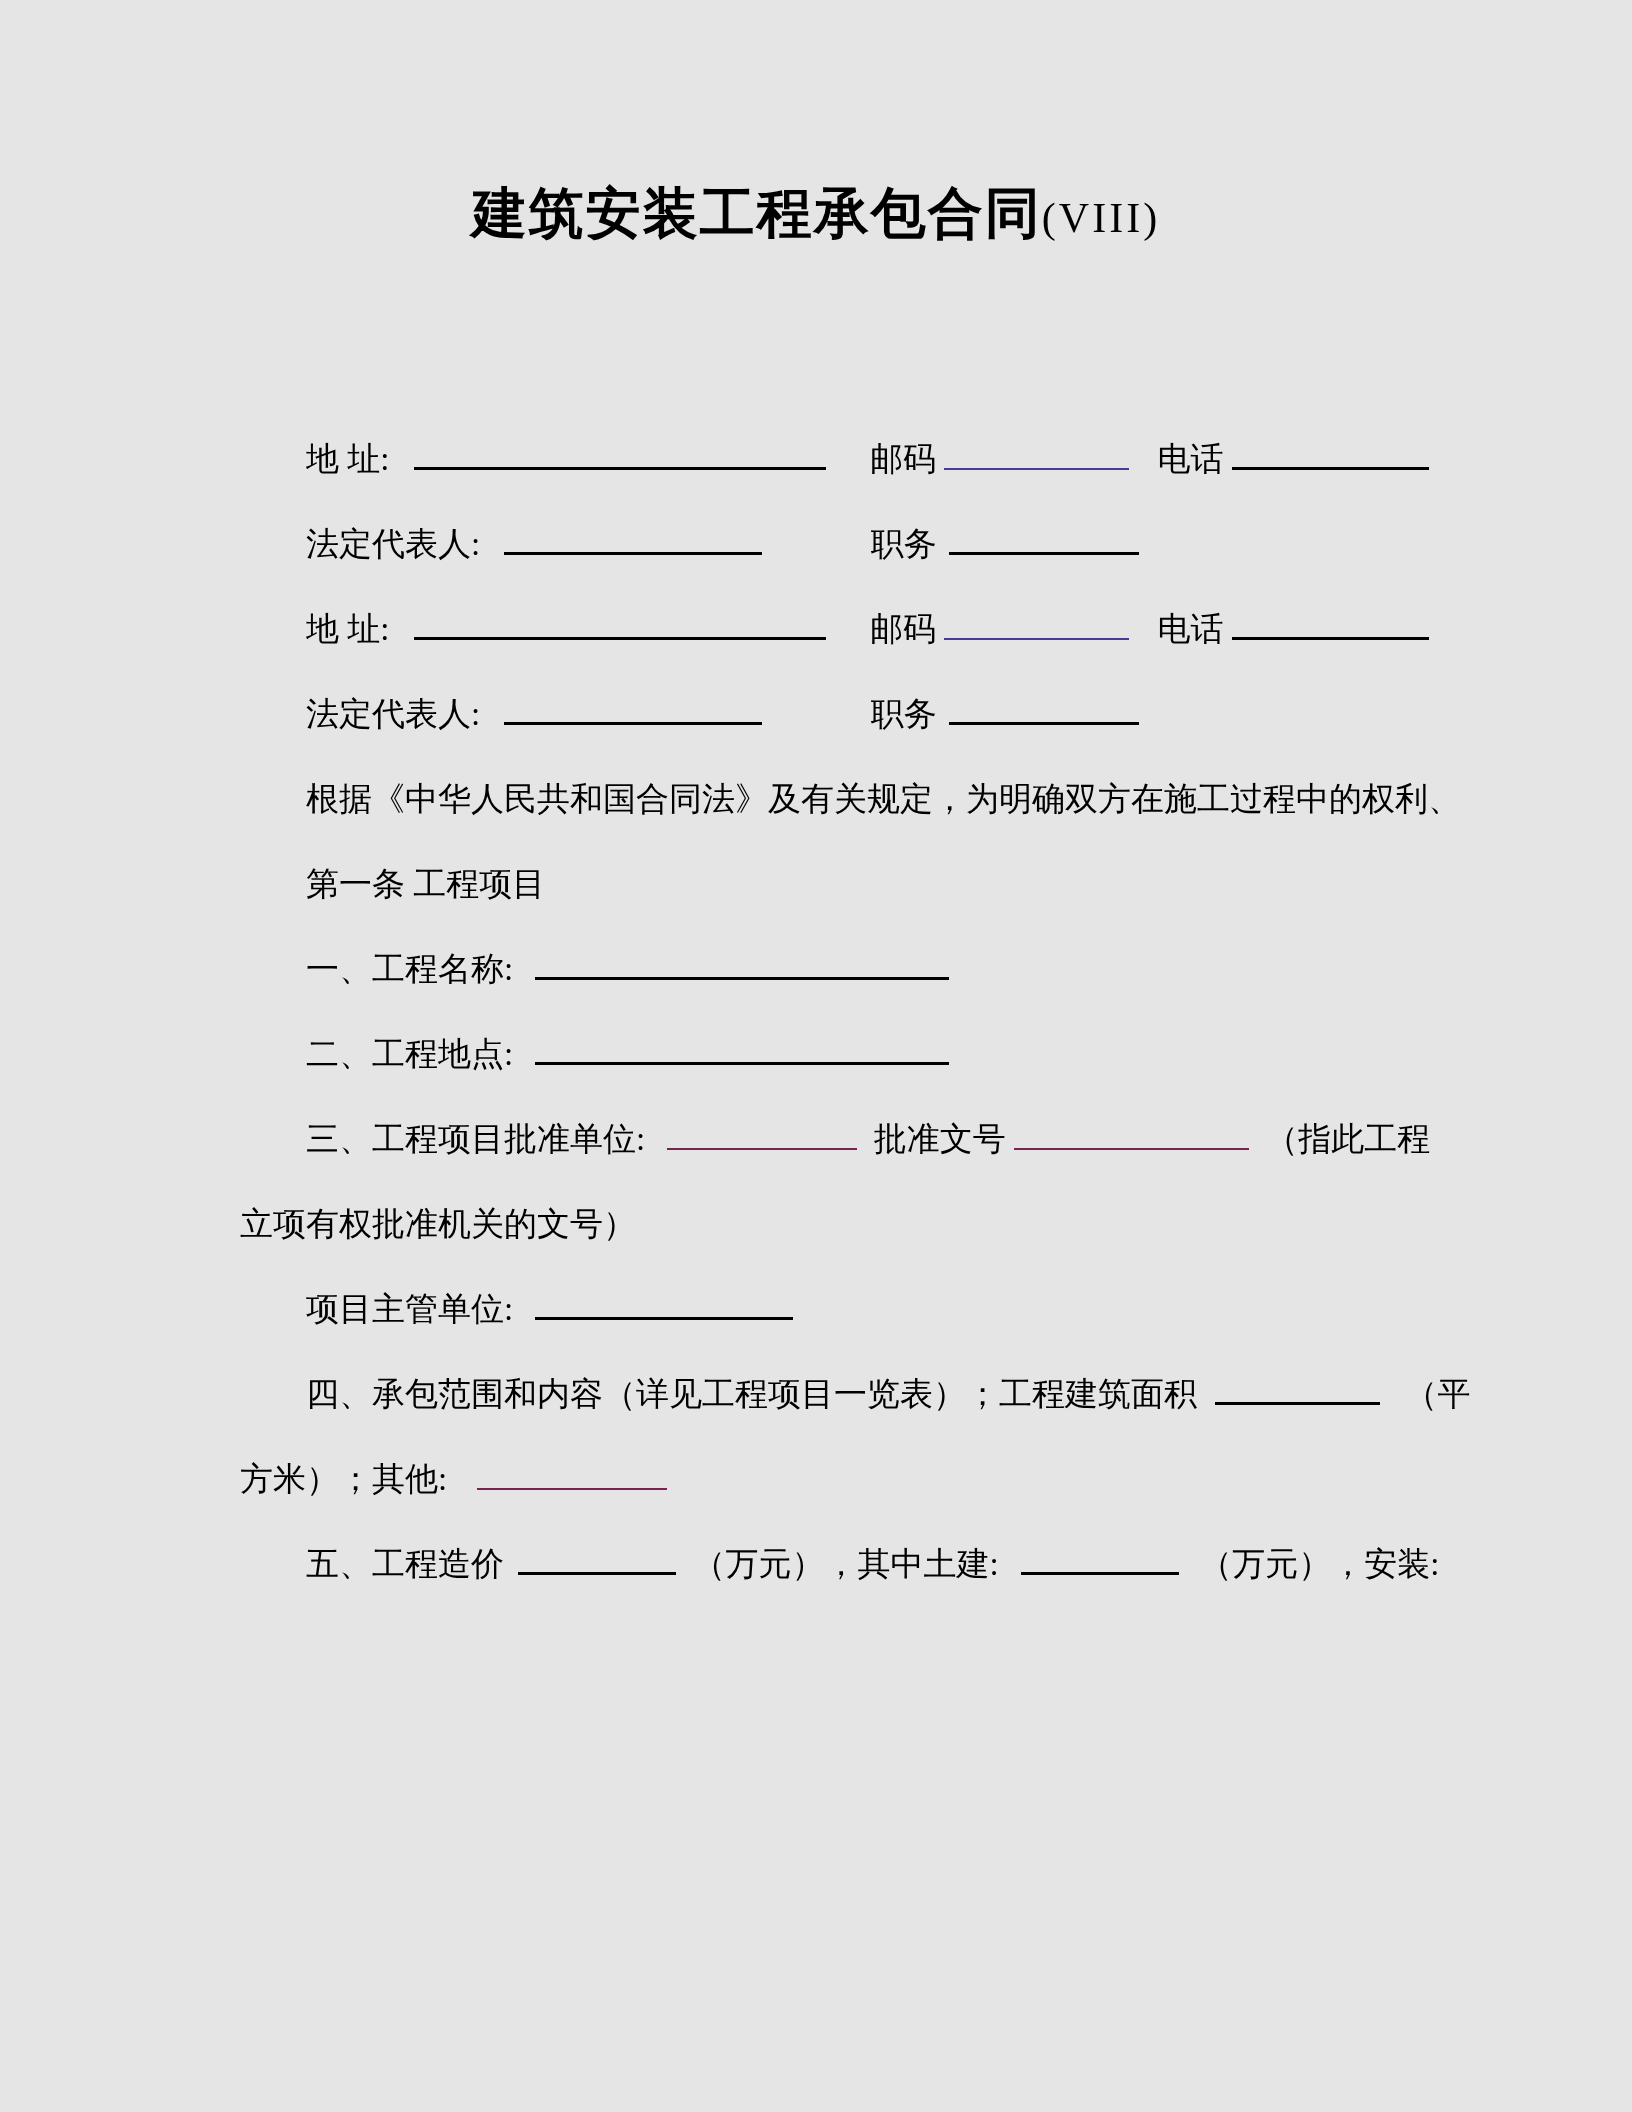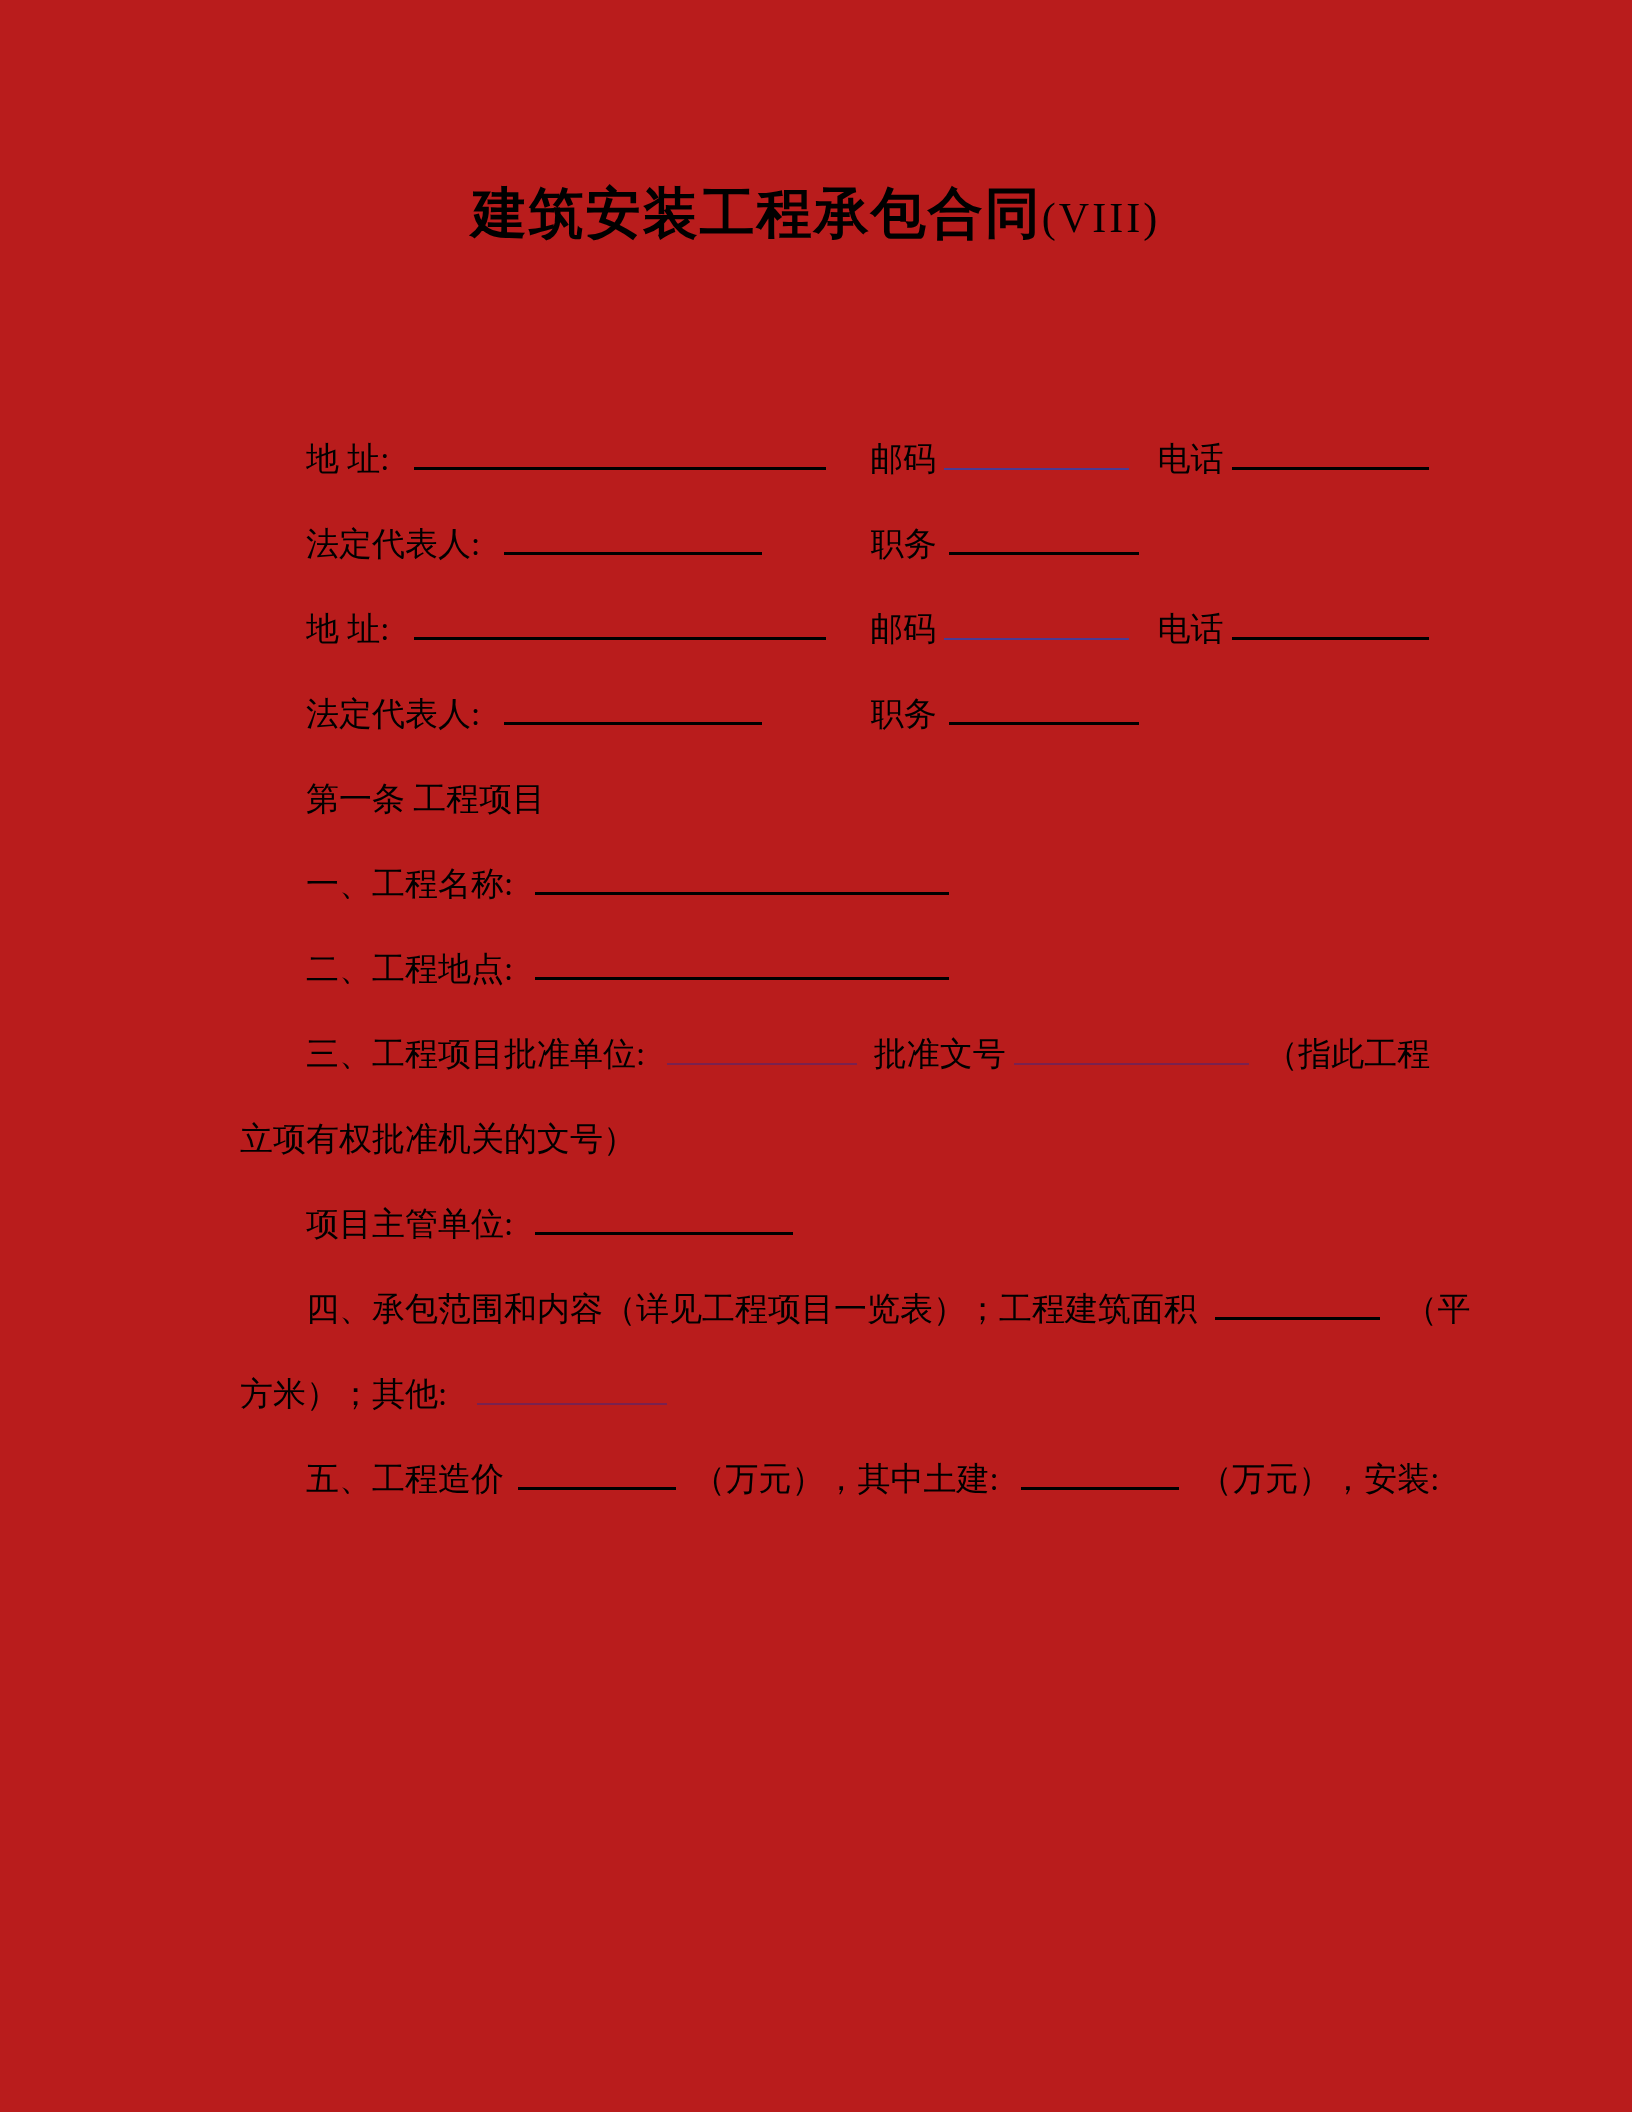--- a/index.html
+++ b/index.html
@@ -2,21 +2,21 @@
 <html><head>
 <meta charset="utf-8">
 <style>
   html, body { margin: 0; padding: 0; }
   body {
     width: 1632px; height: 2112px;
     background: #ffffff;
     color: #000000;
     font-family: "Liberation Serif", "DejaVu Serif", serif;
   }
-  .page { position: relative; width: 1632px; height: 2112px; overflow: hidden; background: #b91c1c; }
+  .page { position: relative; width: 1632px; height: 2112px; overflow: hidden; background: #e5e5e5; }
   .doc-title {
     margin-top: 182px;
     text-align: center;
     font-size: 55px;
     line-height: 63px;
     font-weight: bold;
     letter-spacing: 2px;
     white-space: nowrap;
   }
   .doc-title .suffix {
@@ -84,20 +84,23 @@
       <span class="ul black w197 ml0"></span>
     </div>
 
     <div class="row indent">
       <span>法定代表人:</span>
       <span class="ul black w258 ml16"></span>
       <span class="ml100">职务</span>
       <span class="ul black w190 ml4"></span>
     </div>
 
+    <div class="row indent">
+      <span>根据《中华人民共和国合同法》及有关规定，为明确双方在施工过程中的权利、</span>
+    </div>
 
     <div class="row indent">
       <span>第一条 工程项目</span>
     </div>
 
     <div class="row indent">
       <span>一、工程名称:</span>
       <span class="ul black w414 ml14"></span>
     </div>
 

